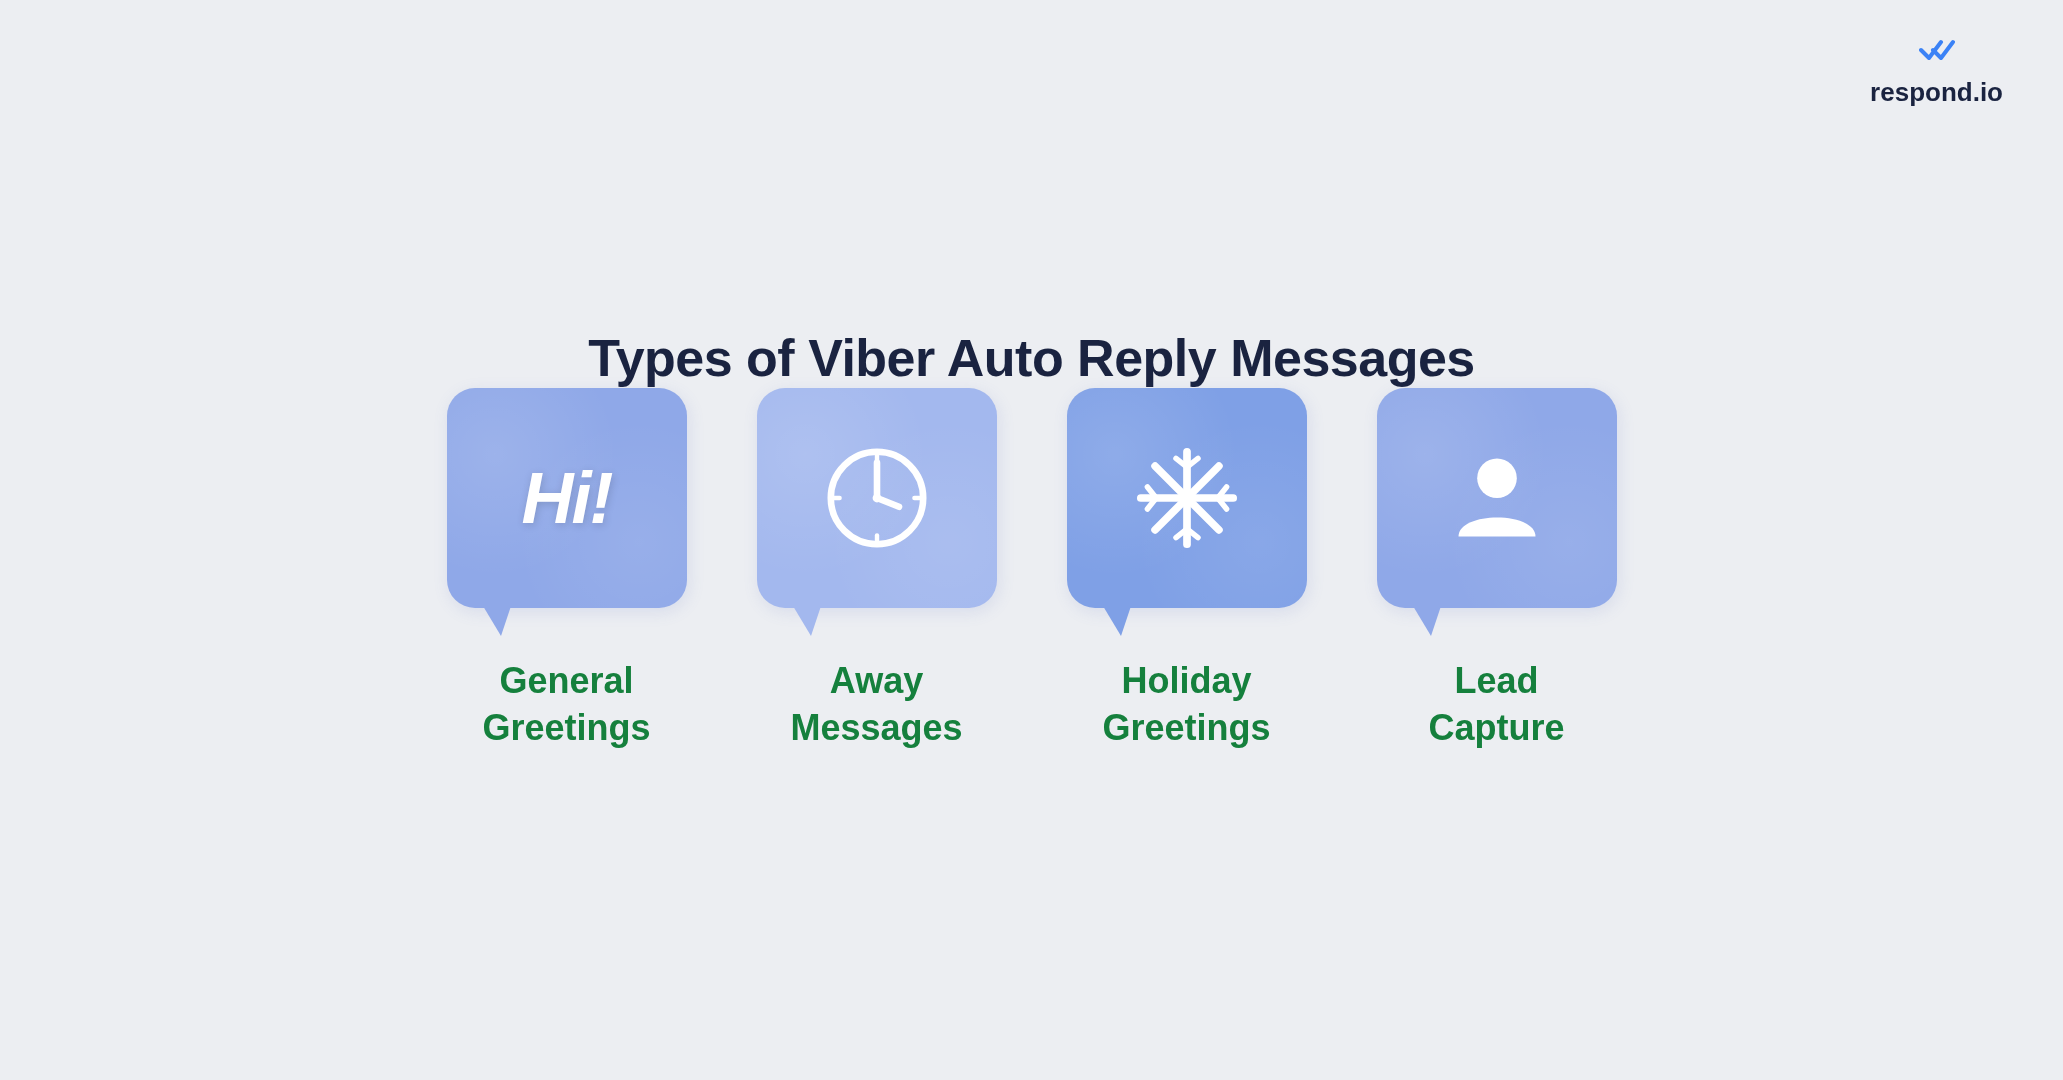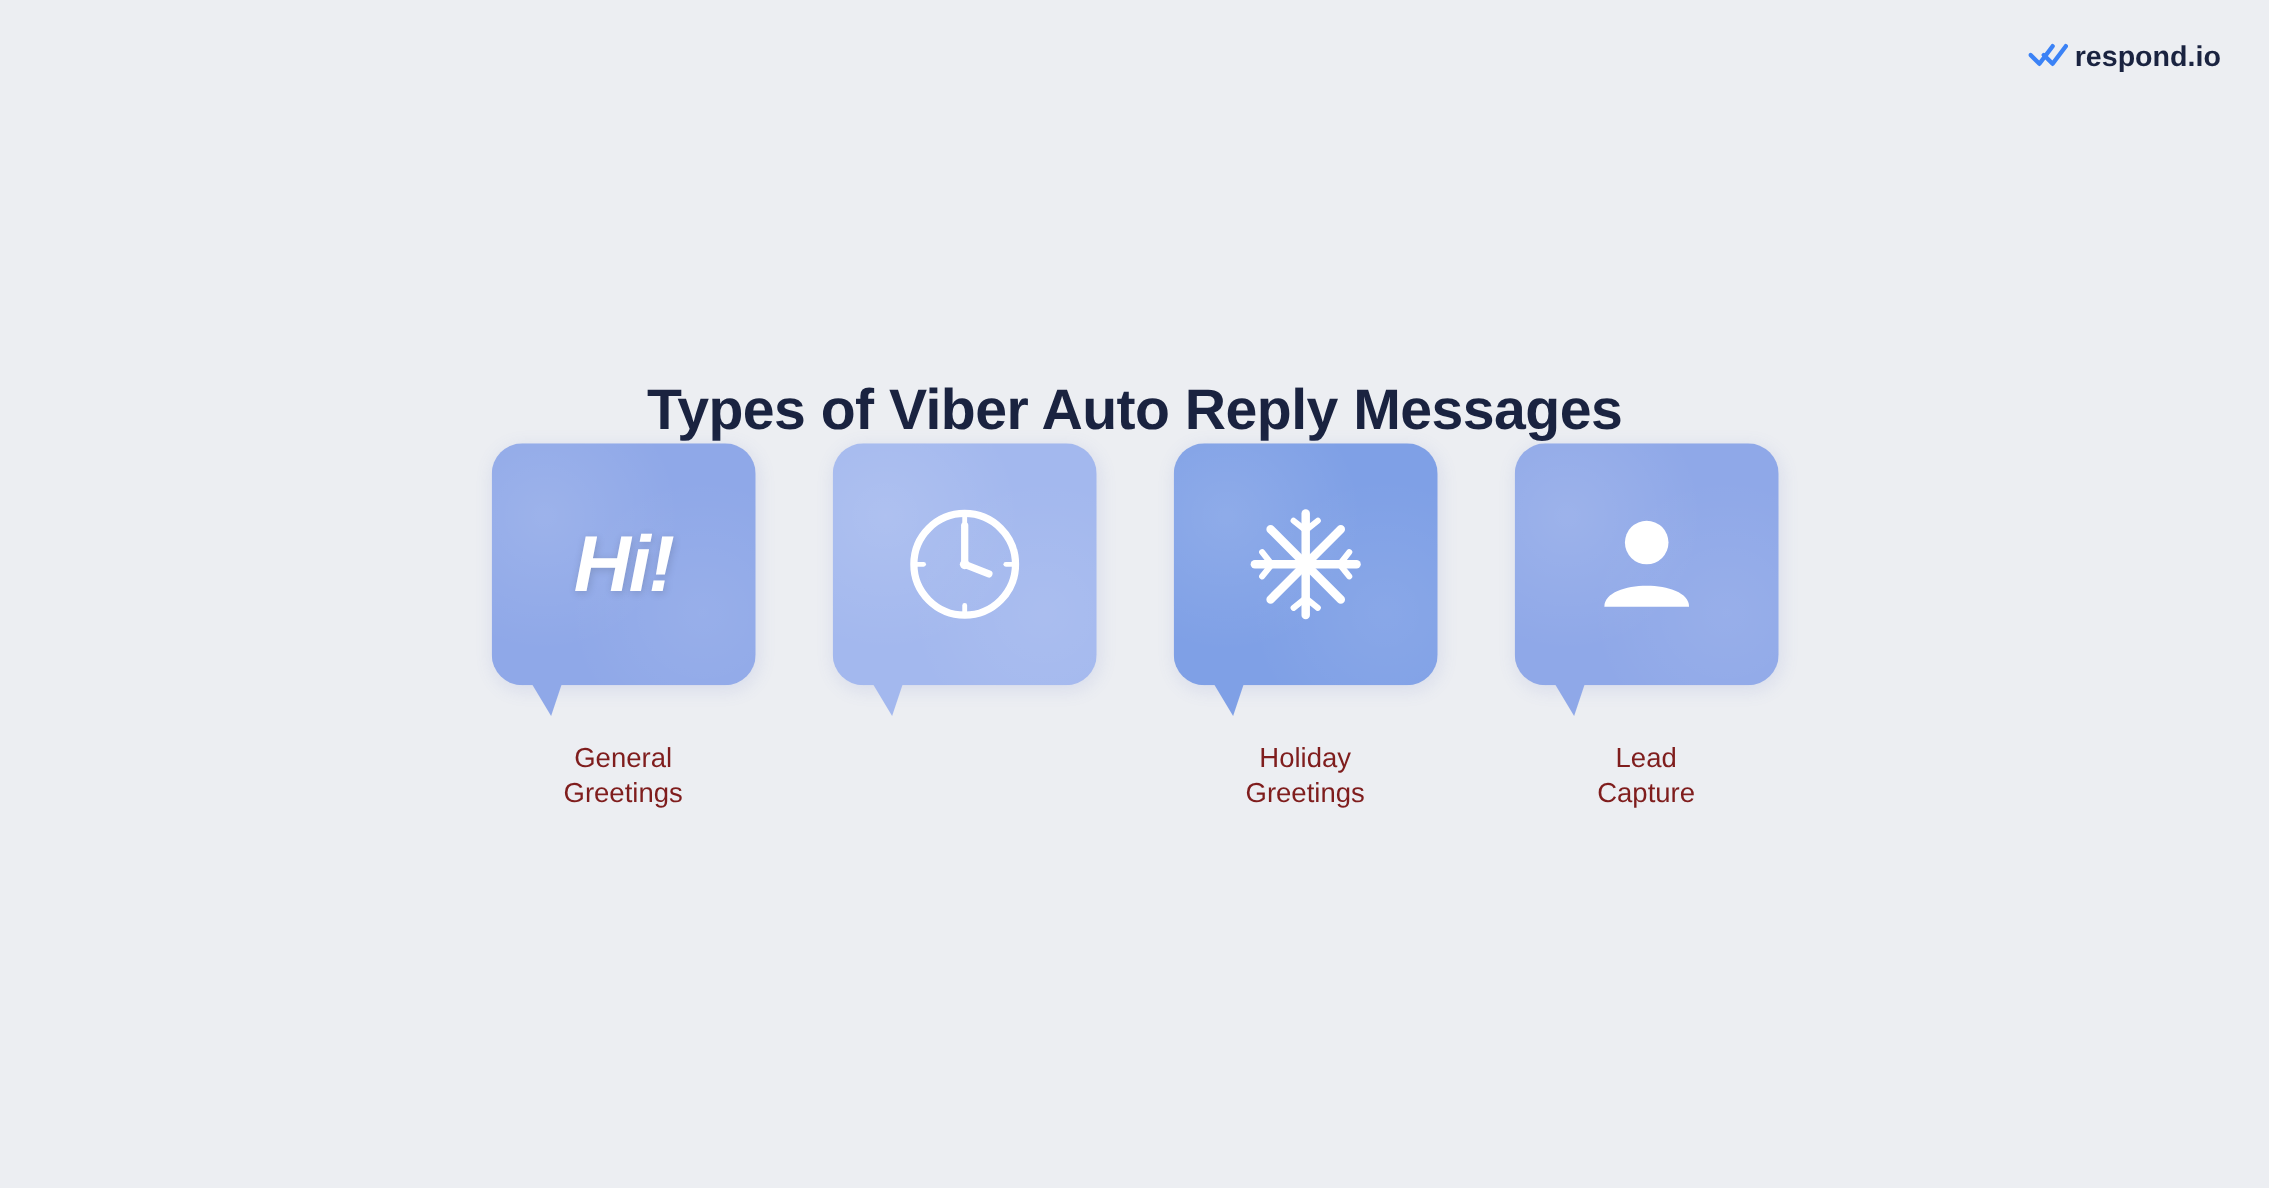--- a/index.html
+++ b/index.html
@@ -17,24 +17,25 @@
       flex-direction: column;
       align-items: center;
       justify-content: center;
       position: relative;
       overflow: hidden;
     }
 
     .logo {
       position: absolute;
       top: 36px;
-      right: 44px;
-      display: flex;
-      align-items: flex-start;
+      right: 60px;
+      display: flex;
+      align-items: center;
       gap: 6px;
+      flex-direction: column;
     }
 
     .logo-checkmark {
       color: #3B82F6;
       font-size: 28px;
       font-weight: bold;
     }
 
     .logo-text {
       font-size: 26px;
@@ -119,23 +120,23 @@
 
     
     .bubble-icon {
       color: white;
       display: flex;
       align-items: center;
       justify-content: center;
     }
 
     .card-label {
-      font-size: 25px;
-      font-weight: 400;
-      color: #7f1d1d;
+      font-size: 36px;
+      font-weight: 700;
+      color: #15803d;
       text-align: center;
       line-height: 1.3;
     }
 
     
     .bubble {
       background-image: 
         radial-gradient(circle at 20% 30%, rgba(255,255,255,0.12) 0%, transparent 50%),
         radial-gradient(circle at 80% 70%, rgba(255,255,255,0.08) 0%, transparent 50%);
     }
@@ -172,20 +173,21 @@
           <line x1="50" y1="50" x2="50" y2="18" stroke="white" stroke-width="6" stroke-linecap="round"></line>
           <line x1="50" y1="50" x2="70" y2="58" stroke="white" stroke-width="6" stroke-linecap="round"></line>
           <circle cx="50" cy="50" r="4" fill="white"></circle>
           <line x1="50" y1="10" x2="50" y2="16" stroke="white" stroke-width="4" stroke-linecap="round"></line>
           <line x1="50" y1="84" x2="50" y2="90" stroke="white" stroke-width="4" stroke-linecap="round"></line>
           <line x1="10" y1="50" x2="16" y2="50" stroke="white" stroke-width="4" stroke-linecap="round"></line>
           <line x1="84" y1="50" x2="90" y2="50" stroke="white" stroke-width="4" stroke-linecap="round"></line>
         </svg>
       </div>
     </div>
+    <div class="card-label">Away<br>Messages</div>
   </div>
 
   <div class="card-wrapper">
     <div class="bubble bubble-medium">
       <div class="bubble-icon">
         <svg viewBox="0 0 100 100" width="110" height="110" xmlns="http://www.w3.org/2000/svg">
 
           <line x1="50" y1="8" x2="50" y2="92" stroke="white" stroke-width="7" stroke-linecap="round"></line>
           <line x1="8" y1="50" x2="92" y2="50" stroke="white" stroke-width="7" stroke-linecap="round"></line>
 

